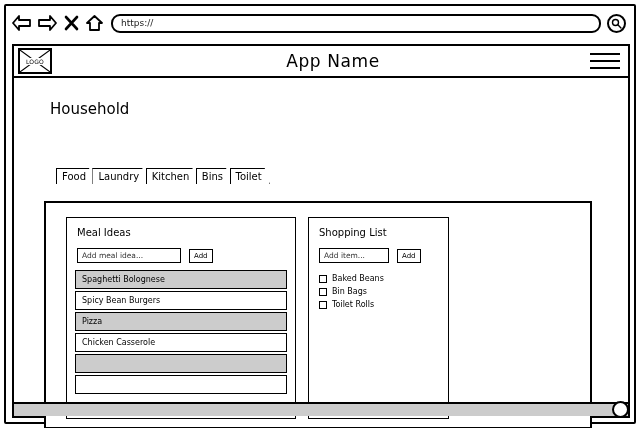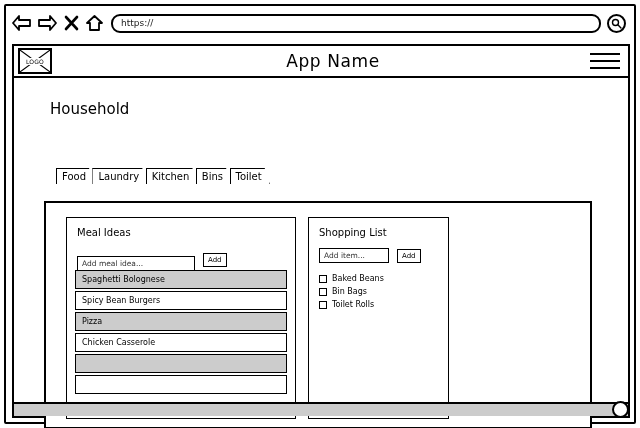--- a/index.html
+++ b/index.html
@@ -198,21 +198,21 @@
   .text-input {
     border: 1.5px solid #000;
     height: 15px;
     background: #fff;
     font-size: 7.5px;
     color: #333;
     display: flex;
     align-items: center;
     padding: 0 4px;
   }
-  .meal-input { width: 118px; margin-top: 8px; }
+  .meal-input { width: 104px; }
   .shop-input { width: 70px; }
   .add-button {
     margin-left: 8px;
     border: 1.5px solid #000;
     height: 14px;
     min-width: 22px;
     background: #fff;
     font-size: 7px;
     display: flex;
     align-items: center;

